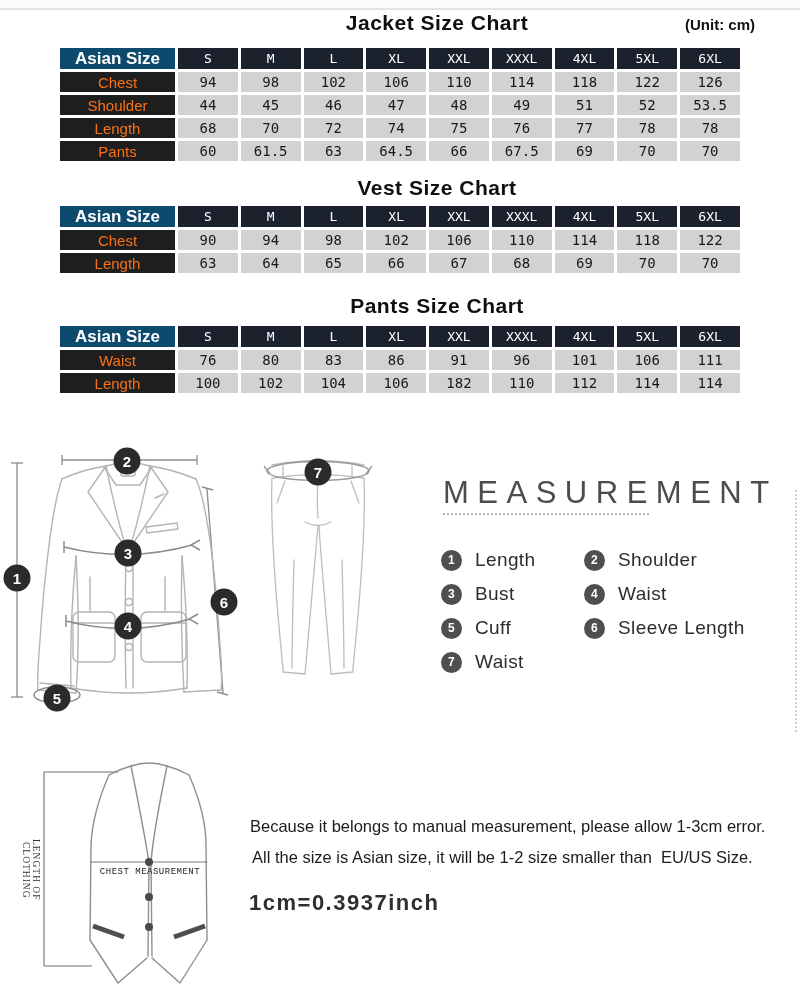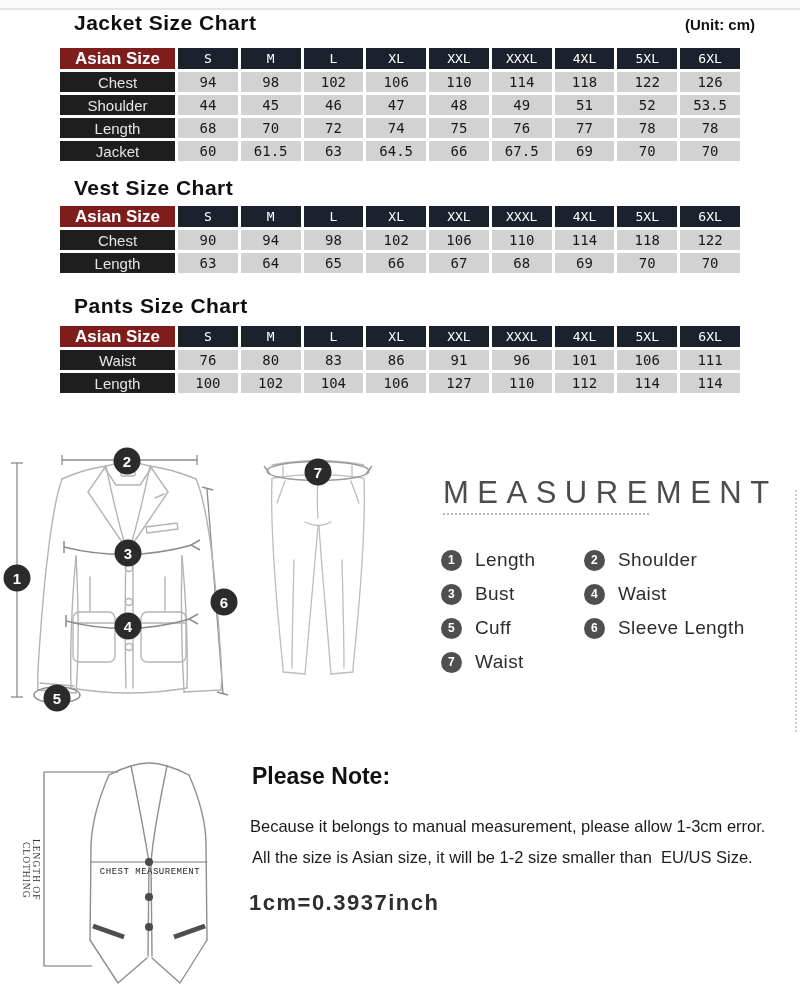--- a/index.html
+++ b/index.html
@@ -1,32 +1,32 @@
 <!DOCTYPE html>
 <html><head>
 <meta charset="utf-8">
 <style>
   html,body{margin:0;padding:0;background:#fff;}
   .canvas{position:relative;width:800px;height:1004px;background:#ffffff;overflow:hidden;
           font-family:"Liberation Sans",sans-serif;}
   .top-strip{position:absolute;left:0;top:0;width:800px;height:8px;background:#fbfbfb;
              border-bottom:2px solid #e4e4e4;}
   
-  .chart-title{position:absolute;left:74px;width:726px;
+  .chart-title{position:absolute;left:74px;width:726px;text-align:center;
                font-size:21px;font-weight:bold;color:#0f0f0f;letter-spacing:0.5px;}
   .unit-note{position:absolute;top:16px;left:650px;width:140px;text-align:center;
              font-size:15px;font-weight:bold;color:#111;}
   
   table.size-table{position:absolute;left:57px;width:686px;border-collapse:collapse;table-layout:fixed;}
   table.size-table td{border:3px solid #ffffff;text-align:center;vertical-align:middle;
                       padding:0;overflow:hidden;}
-  td.corner-cell{background:#7f1d1d;color:#fff;font-weight:bold;font-size:17px;height:21px;}
+  td.corner-cell{background:#0c4a6e;color:#fff;font-weight:bold;font-size:17px;height:21px;}
   td.size-head{background:#1b222d;color:#fff;font-size:13px;
                font-family:"DejaVu Sans Mono",monospace;height:21px;}
-  td.row-label{background:#1e1e1e;color:#e5e5e5;font-size:15px;height:20px;}
+  td.row-label{background:#1e1e1e;color:#f97316;font-size:15px;height:20px;}
   td.data-cell{background:#d2d2d2;color:#181818;font-size:14px;
                font-family:"DejaVu Sans Mono",monospace;height:20px;}
   
   .meas-title{position:absolute;left:443px;top:475px;font-size:31px;font-weight:500;
               color:#4c4c4c;letter-spacing:8.5px;white-space:nowrap;}
   .meas-dotted{position:absolute;left:443px;top:513px;width:206px;height:0;
                border-top:2px dotted #b5b5b5;}
   .legend{position:absolute;left:441px;top:549px;width:350px;display:grid;
           grid-template-columns:143px 1fr;row-gap:12px;}
   .legend-item{display:flex;align-items:center;gap:13px;font-size:19px;color:#2d2d2d;
@@ -120,21 +120,21 @@
           <td class="data-cell">70</td>
           <td class="data-cell">72</td>
           <td class="data-cell">74</td>
           <td class="data-cell">75</td>
           <td class="data-cell">76</td>
           <td class="data-cell">77</td>
           <td class="data-cell">78</td>
           <td class="data-cell">78</td>
         </tr>
         <tr>
-          <td class="row-label">Jacket</td>
+          <td class="row-label">Pants</td>
           <td class="data-cell">60</td>
           <td class="data-cell">61.5</td>
           <td class="data-cell">63</td>
           <td class="data-cell">64.5</td>
           <td class="data-cell">66</td>
           <td class="data-cell">67.5</td>
           <td class="data-cell">69</td>
           <td class="data-cell">70</td>
           <td class="data-cell">70</td>
         </tr>
@@ -233,21 +233,21 @@
           <td class="data-cell">101</td>
           <td class="data-cell">106</td>
           <td class="data-cell">111</td>
         </tr>
         <tr>
           <td class="row-label">Length</td>
           <td class="data-cell">100</td>
           <td class="data-cell">102</td>
           <td class="data-cell">104</td>
           <td class="data-cell">106</td>
-          <td class="data-cell">127</td>
+          <td class="data-cell">182</td>
           <td class="data-cell">110</td>
           <td class="data-cell">112</td>
           <td class="data-cell">114</td>
           <td class="data-cell">114</td>
         </tr>
       </tbody>
     </table>
 
   <svg class="diagram" style="left:0;top:445px" width="250" height="285" viewBox="0 445 250 285">
     <g stroke="#8c8c8c" stroke-width="1.3" fill="none">
@@ -395,18 +395,17 @@
       <circle cx="149" cy="927" r="4"></circle>
     </g>
     <g stroke="#4f4f4f" stroke-width="5" fill="none">
       <path d="M93 926 L124 937"></path>
       <path d="M174 937 L205 926"></path>
     </g>
   </svg>
   <div class="vest-length-label">LENGTH OF CLOTHING</div>
   <div class="vest-chest-label">CHEST MEASUREMENT</div>
 
-  <div class="note-heading">Please Note:</div>
   <div class="note-line" id="note-line-1">Because it belongs to manual measurement, please allow 1-3cm error.</div>
   <div class="note-line" id="note-line-2">All the size is Asian size, it will be 1-2 size smaller than  EU/US Size.</div>
   <div class="conversion">1cm=0.3937inch</div>
 
 </div>
 
 </body></html>

